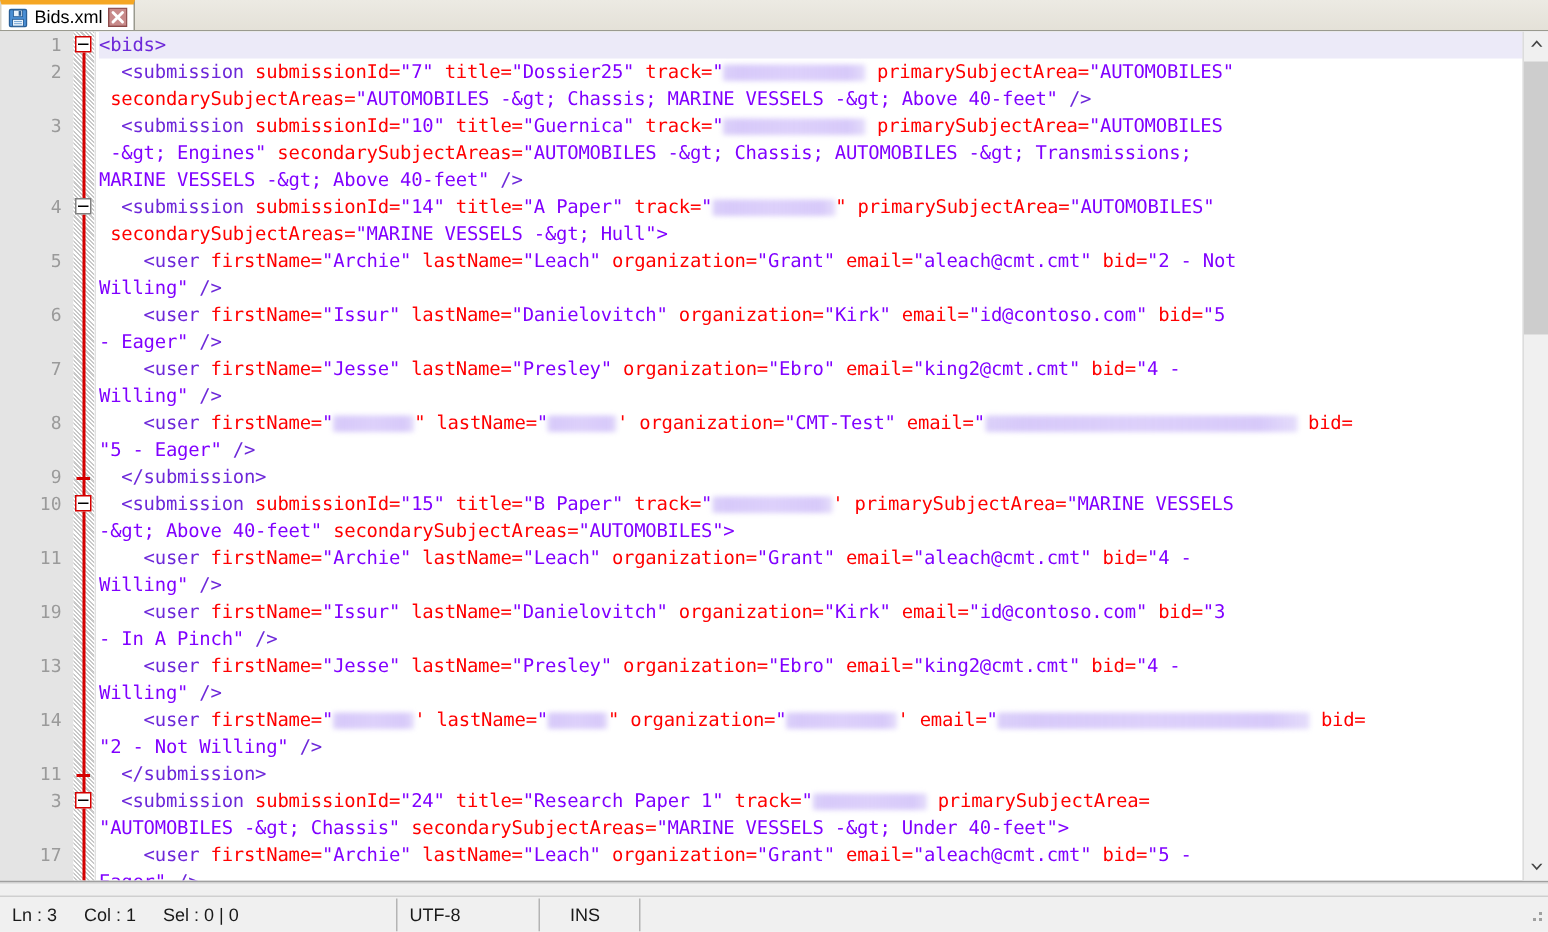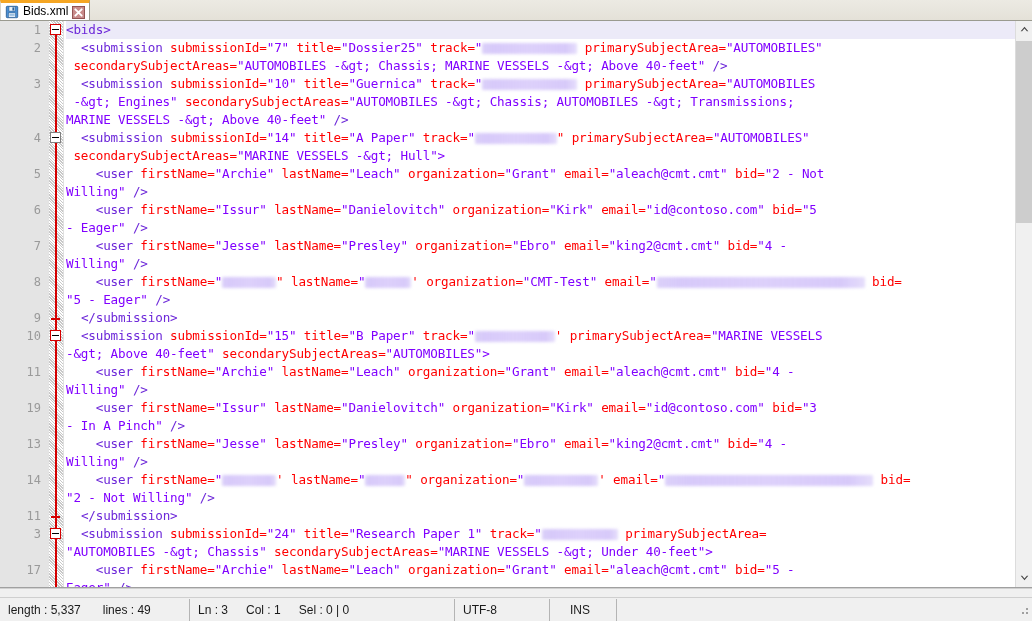--- a/index.html
+++ b/index.html
@@ -361,24 +361,20 @@
               <path d="M4.5 5.2 L0.7 0.8 L2.1 0.8 L4.5 3.5 L6.9 0.8 L8.3 0.8 Z" fill="#444"></path>
             </svg>
         </span>
       </div>
     </div>
   </div>
 
   <div class="hscroll-strip"></div>
 
   <div class="statusbar">
-    <div class="st-cell st-len">
-      <span>length : 5,337</span>
-      <span>lines : 49</span>
-    </div>
     <div class="st-cell st-pos">
       <span>Ln : 3</span>
       <span>Col : 1</span>
       <span>Sel : 0 | 0</span>
     </div>
     <div class="st-cell st-enc">
       <span>UTF-8</span>
     </div>
     <div class="st-cell st-ins">
       <span>INS</span>

